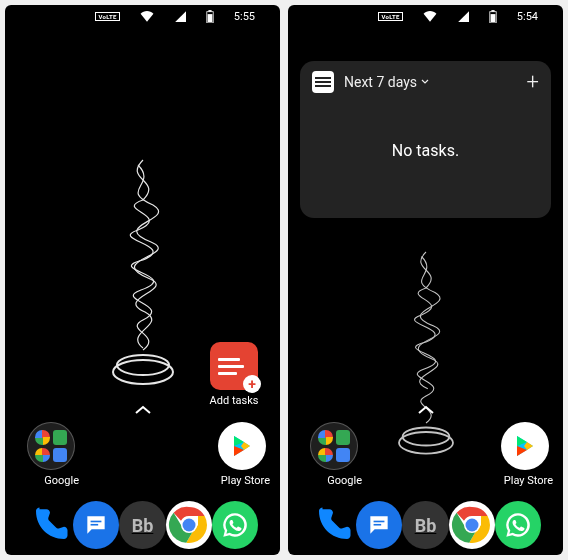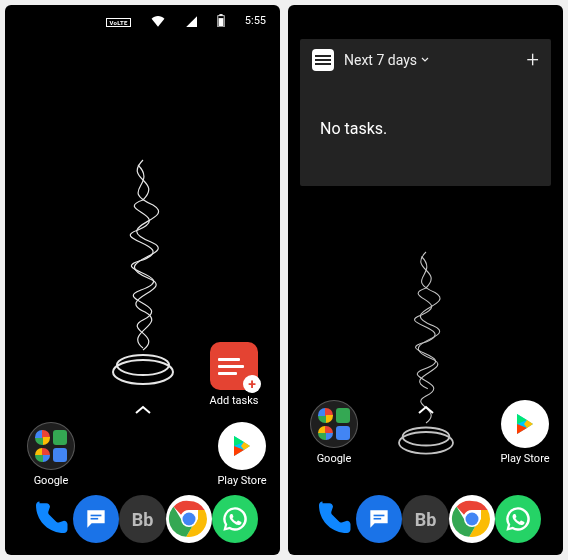--- a/index.html
+++ b/index.html
@@ -21,23 +21,23 @@
     position: relative;
     overflow: hidden;
     display: flex;
     flex-direction: column;
   }
   
   .status-bar {
     height: 22px;
     display: flex;
     justify-content: flex-end;
-    align-items: flex-end;
+    align-items: center;
     gap: 20px;
-    padding: 0 14px;
+    padding: 0 25px;
     font-size: 11px;
     color: #fff;
   }
   .volte {
     border: 1px solid #fff;
     font-size: 6px;
     font-weight: bold;
     padding: 0 2px;
     letter-spacing: 0.3px;
   }
@@ -80,21 +80,21 @@
   .todoist-shortcut .badge {
     position:absolute; right:-3px; bottom:-3px;
     width:18px; height:18px; border-radius:50%;
     background:#fff; color:#e44332;
     font-weight:bold; font-size:14px; line-height:18px; text-align:center;
   }
   .icon-label { color:#fff; font-size:11px; text-shadow:0 1px 2px #000; }
   .folder, .app-icon {
     position:absolute;
     width:56px;
-    text-align:center;
+    text-align:right;
   }
   .folder .circle {
     width:48px; height:48px; border-radius:50%;
     background:rgba(255,255,255,0.12);
     border:1px solid rgba(255,255,255,0.25);
     margin:0 auto 4px;
     display:grid;
     grid-template-columns:1fr 1fr;
     grid-template-rows:1fr 1fr;
     gap:3px;
@@ -120,61 +120,62 @@
     bottom: 70px;
     left:50%;
     transform:translateX(-50%);
     color:#fff;
   }
   
   .dock {
     height: 66px;
     display:flex;
     justify-content:space-around;
-    align-items:center;
+    align-items:flex-end;
     padding: 0 22px 6px;
+    text-decoration: underline;
   }
   .dock .d-icon {
     width:48px; height:48px; border-radius:50%;
     display:flex; justify-content:center; align-items:center;
   }
   .phone-icon { background:transparent; }
   .msg-icon { background:#1a73e8; }
   .bb-icon { background:#333; color:#bbb; font-weight:bold; font-size:18px; }
   .chrome-icon { background:#fff; }
   .wa-icon { background:#25d366; }
   
   .widget {
     position:absolute;
     top: 34px;
     left: 12px;
     right: 12px;
     background:#232323;
-    border-radius:2px;
+    border-radius:14px;
     color:#eee;
-    padding-bottom:28px;
+    padding-bottom:38px;
   }
   .widget-header {
     display:flex;
     align-items:center;
     padding:10px 12px;
     gap:10px;
   }
   .widget-header .tlogo {
     width:22px;height:22px;
     background:#fff;
     border-radius:4px;
     display:flex;flex-direction:column;justify-content:center;
     padding:3px;
   }
   .widget-header .tlogo .l{height:2px;background:#232323;margin:1px 0;}
   .widget-title { font-size:14px; flex:1; display:flex; align-items:center; gap:4px;}
   .widget-add { font-size:22px; font-weight:300; line-height:1; }
   .widget-body {
-    text-align:left;
+    text-align:center;
     padding: 38px 20px 10px;
   }
   .widget-body .headline { font-size:16px; color:#fff; margin-bottom:10px;}
   .widget-body .sub { font-size:12px; color:#bbb; line-height:1.4;}
   
   .scribble {
     position:relative;
     width:120px;height:260px;
   }
   .scribble svg { width:100%; height:100%; }
@@ -293,20 +294,35 @@
         <g stroke="#fff" stroke-width="1.2" fill="none" opacity="0.85">
           <path d="M60 10 C40 30,80 30,60 50 C30 60,90 65,55 80 C25 90,95 95,60 110 C20 120,100 125,58 140 C30 150,90 155,60 170 C40 180,80 185,60 200"></path>
           <path d="M55 15 C75 35,35 40,70 55 C95 70,25 75,68 92 C98 105,22 110,65 128 C95 140,30 148,62 162"></path>
           <ellipse cx="60" cy="215" rx="26" ry="10" stroke-width="2"></ellipse>
           <ellipse cx="60" cy="222" rx="30" ry="12" stroke-width="2"></ellipse>
         </g>
       </svg>
     </div>
   </div>
   <div class="content">
+    <div class="status-bar">
+      <span class="volte">VoLTE</span>
+      <svg width="14" height="12" viewBox="0 0 24 20">
+          <path fill="#fff" d="M12 20L1 6C7 0 17 0 23 6z"></path>
+        </svg>
+      <svg width="12" height="12" viewBox="0 0 20 20">
+          <path fill="#fff" d="M2 20L20 20 20 2z"></path>
+        </svg>
+      <svg width="8" height="13" viewBox="0 0 10 16">
+          <rect x="1" y="2" width="8" height="14" fill="none" stroke="#fff"></rect>
+          <rect x="3" y="0" width="4" height="2" fill="#fff"></rect>
+          <rect x="2" y="5" width="6" height="10" fill="#fff"></rect>
+        </svg>
+      <span>5:54</span>
+    </div>
     <div class="home-grid">
 
       <div class="widget">
         <div class="widget-header">
           <div class="tlogo">
             <div class="l"></div>
               <div class="l"></div>
               <div class="l"></div>
           </div>
           <div class="widget-title">

